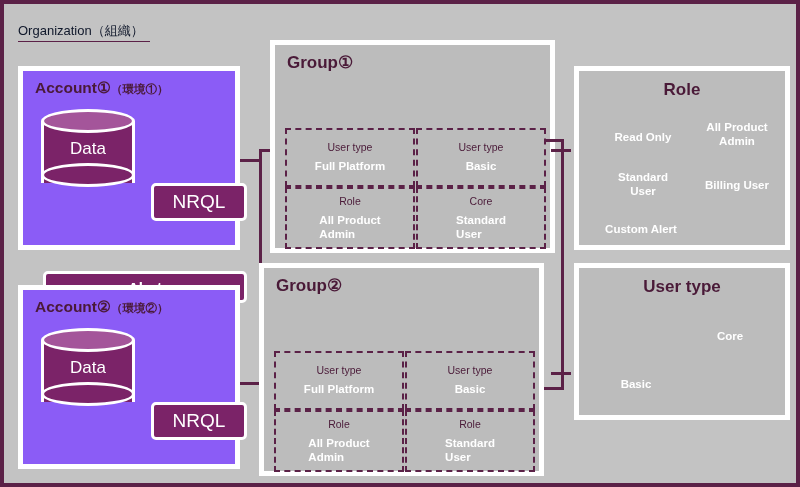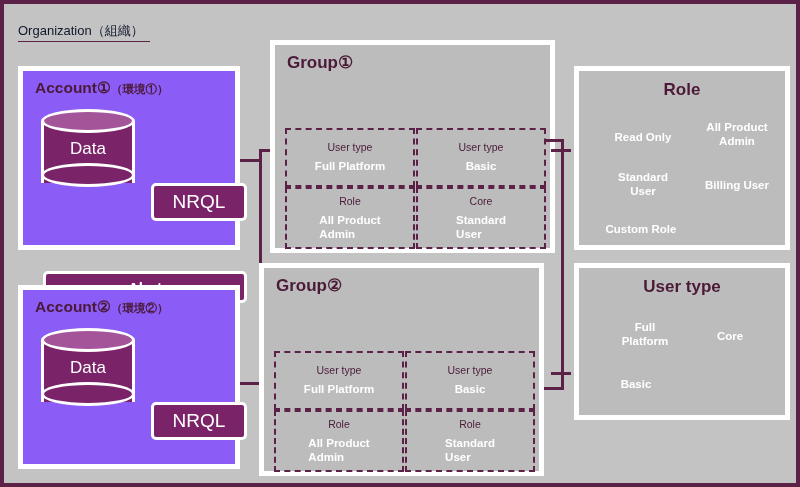--- a/index.html
+++ b/index.html
@@ -282,23 +282,22 @@
   <div class="conn v" style="left:557px; top:135px; height:251px;"></div>
   <div class="conn h" style="left:540px; top:135px; width:20px;"></div>
   <div class="conn h" style="left:540px; top:383px; width:20px;"></div>
 
   <div class="ref-box" style="left:570px; top:62px; width:216px; height:184px;">
     <div class="ref-title">Role</div>
     <div class="ref-item" style="left:14px; top:60px; width:100px;">Read Only</div>
     <div class="ref-item" style="left:110px; top:50px; width:96px;">All Product<br>Admin</div>
     <div class="ref-item" style="left:14px; top:100px; width:100px;">Standard<br>User</div>
     <div class="ref-item" style="left:110px; top:108px; width:96px;">Billing User</div>
-    <div class="ref-item" style="left:10px; top:152px; width:104px;">Custom Role</div>
+    <div class="ref-item" style="left:10px; top:152px; width:104px;">Custom Alert</div>
   </div>
 
   <div class="ref-box" style="left:570px; top:259px; width:216px; height:157px;">
     <div class="ref-title">User type</div>
-    <div class="ref-item" style="left:18px; top:53px; width:96px;">Full<br>Platform</div>
     <div class="ref-item" style="left:111px; top:62px; width:80px;">Core</div>
     <div class="ref-item" style="left:14px; top:110px; width:86px;">Basic</div>
   </div>
 
 </div>
 
 </body></html>

